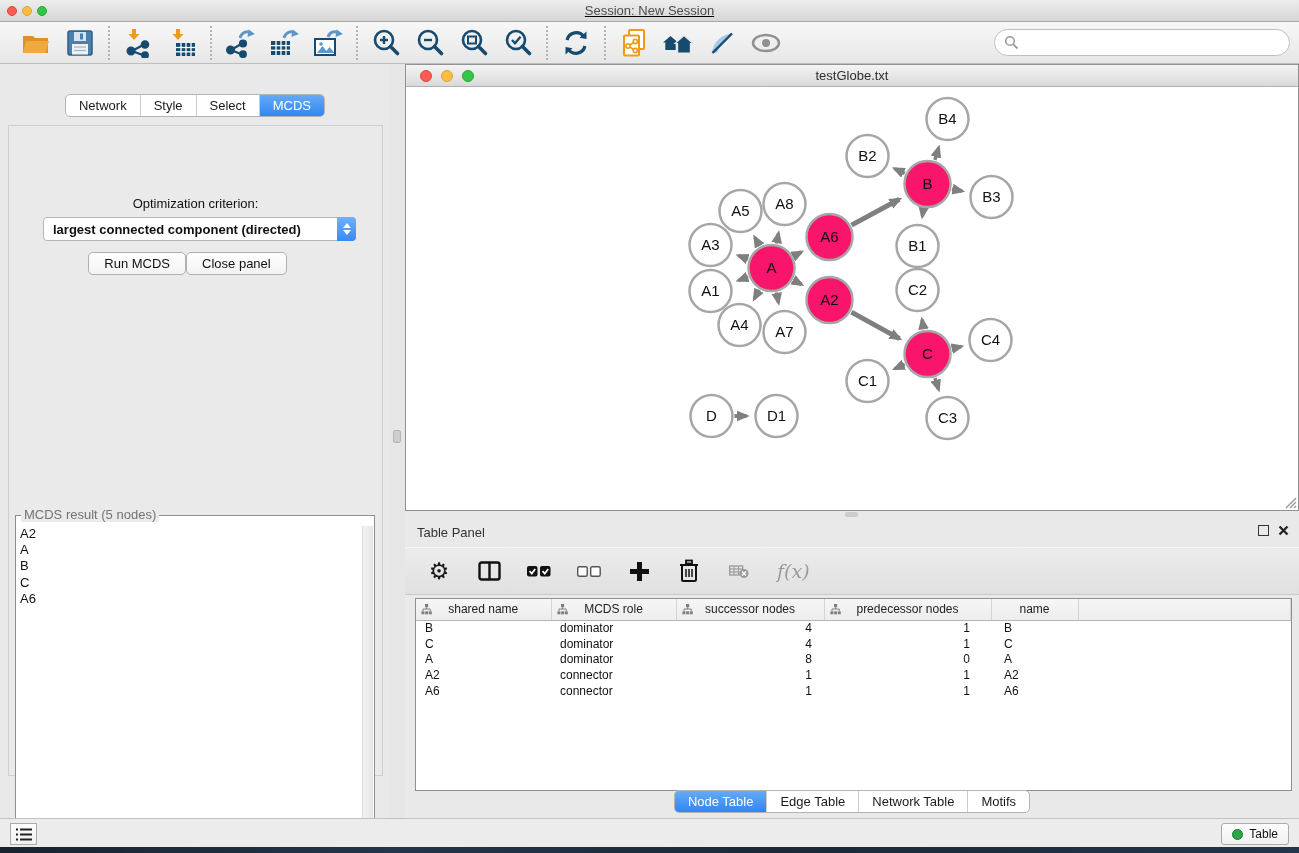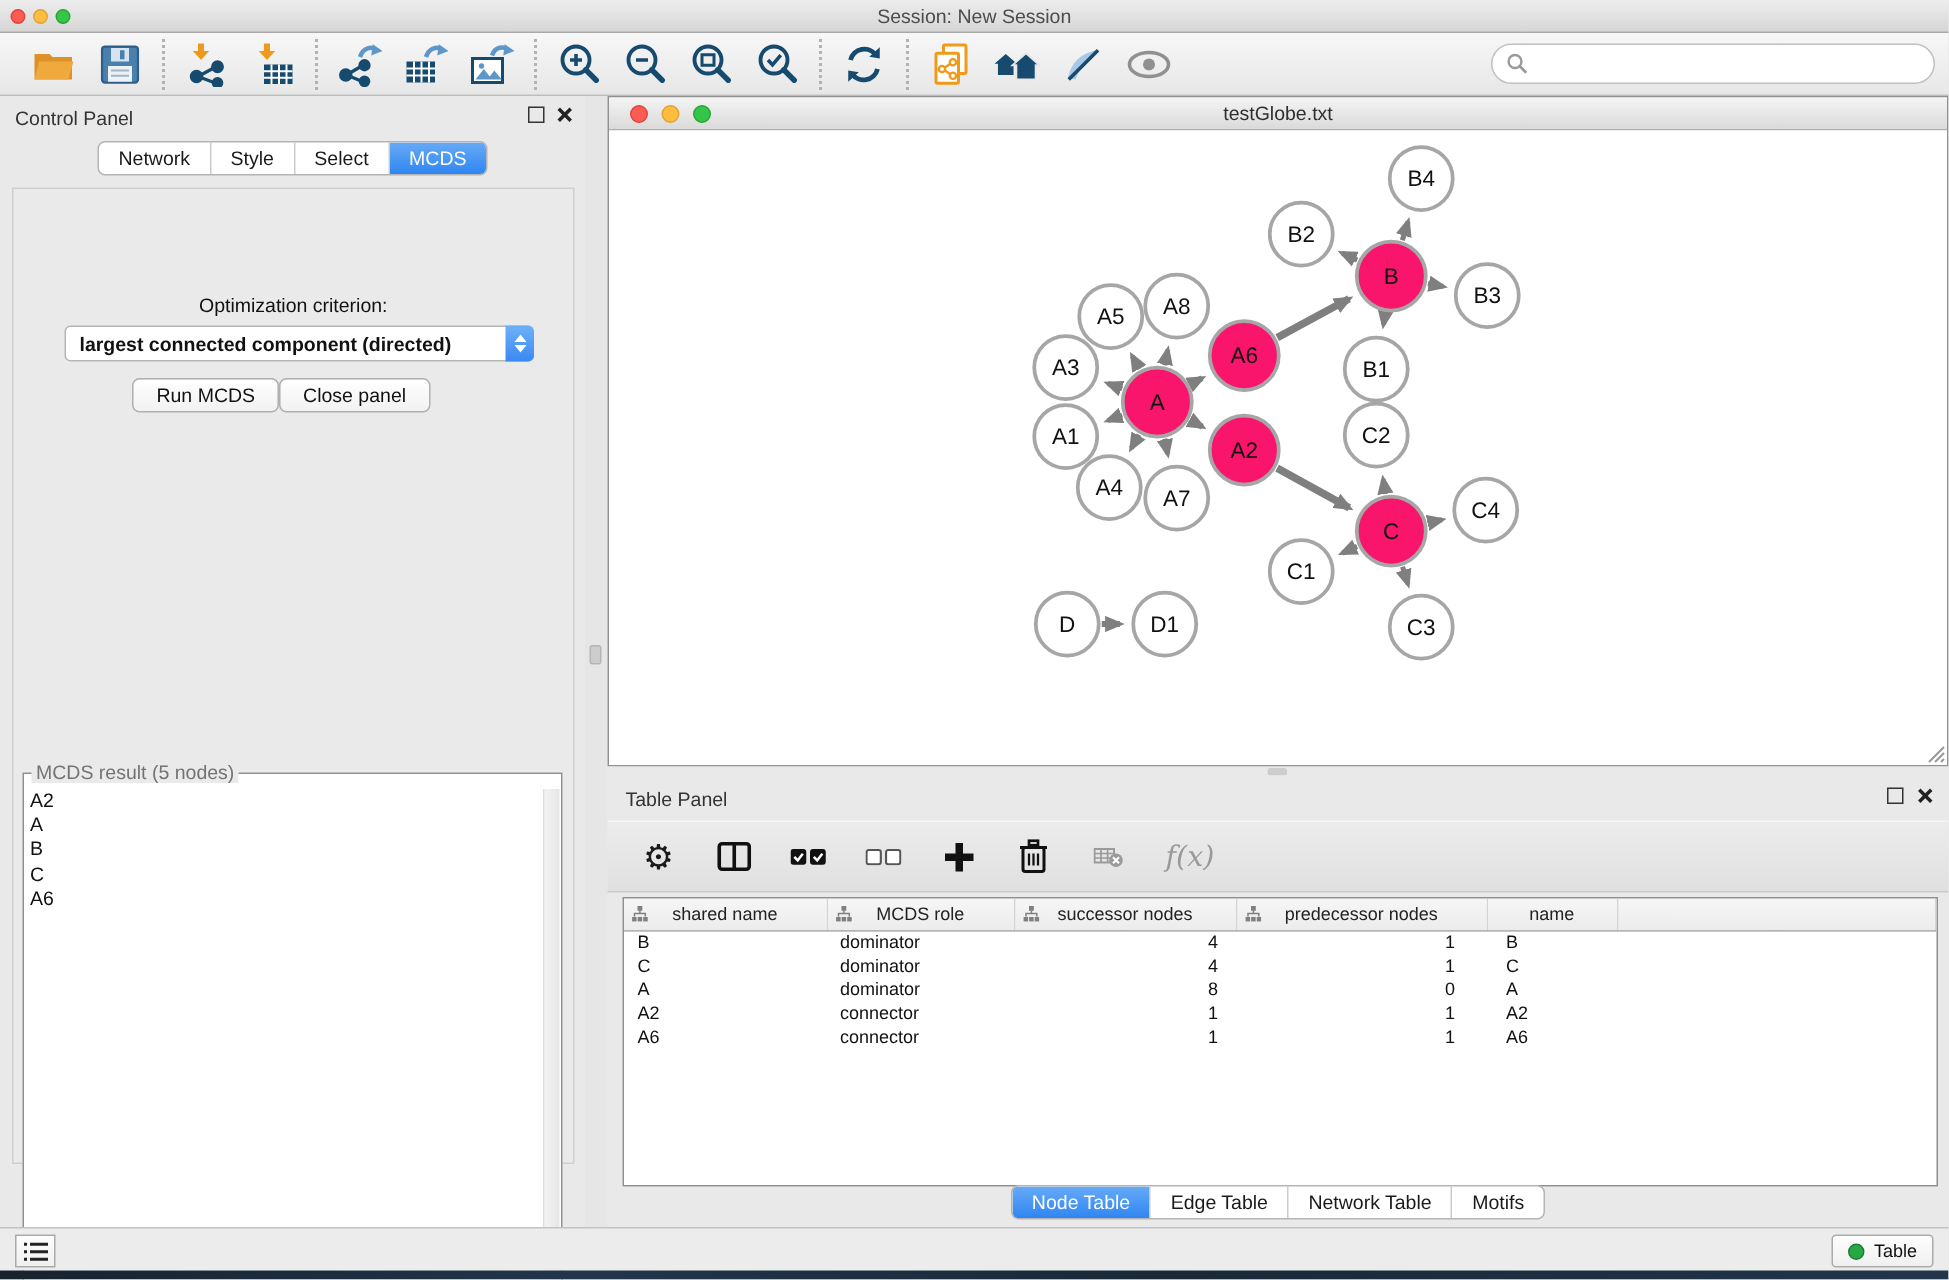--- a/index.html
+++ b/index.html
@@ -2,21 +2,21 @@
 <html><head>
 <meta charset="utf-8">
 <style>
   * { margin:0; padding:0; box-sizing:border-box; }
   html,body { width:1299px; height:853px; overflow:hidden; }
   body { font-family:"Liberation Sans", sans-serif; background:#e9e9e9; position:relative; }
   .app { position:absolute; inset:0; }
 
   
   .titlebar { position:absolute; left:0; top:0; width:1299px; height:22px;
-    background:linear-gradient(#ededed,#d6d6d6); border-bottom:1px solid #a8a8a8; }
+    background:linear-gradient(#ededed,#d6d6d6); border-bottom:1px solid #a8a8a8;text-decoration:underline; }
   .tl-dots { position:absolute; left:7px; top:6px; display:flex; gap:5px; }
   .tl-dot { width:10px; height:10px; border-radius:50%; }
   .tl-red { background:#fb5d55; border:1px solid #e1443c; }
   .tl-yellow { background:#fdbe3f; border:1px solid #e0a334; }
   .tl-green { background:#35c649; border:1px solid #24a732; }
   .titlebar-title { text-align:center; line-height:21px; font-size:13px; color:#4c4c4c; }
 
   
   .toolbar { position:absolute; left:0; top:22px; width:1299px; height:42px;
     background:linear-gradient(#f7f7f7,#e7e7e7); border-bottom:1px solid #bdbdbd;
@@ -302,30 +302,20 @@
     <div class="searchbox">
       <svg width="15" height="15" viewBox="0 0 15 15">
         <circle cx="6" cy="6" r="4.3" stroke="#9a9a9a" stroke-width="1.6" fill="none"></circle>
         <line x1="9.2" y1="9.2" x2="13.5" y2="13.5" stroke="#9a9a9a" stroke-width="1.8"></line>
       </svg>
       <input type="text" placeholder="" style="">
     </div>
   </div>
 
   <div class="control-panel">
-    <div class="cp-header">
-      <div class="cp-title">Control Panel</div>
-      <div class="winbtns">
-        <div class="winbtn-float"></div>
-        <svg width="11" height="11" viewBox="0 0 11 11">
-          <line x1="1.5" y1="1.5" x2="9.5" y2="9.5" stroke="#222" stroke-width="2.3"></line>
-          <line x1="9.5" y1="1.5" x2="1.5" y2="9.5" stroke="#222" stroke-width="2.3"></line>
-        </svg>
-      </div>
-    </div>
     <div class="cp-tabs-row" style="position:absolute; left:0; right:0; top:30px; text-align:center;">
       <div class="seg">
         <div class="seg-item">Network</div>
         <div class="seg-item">Style</div>
         <div class="seg-item">Select</div>
         <div class="seg-item active">MCDS</div>
       </div>
     </div>
     <div class="cp-body">
       <div class="opt-label">Optimization criterion:</div>

